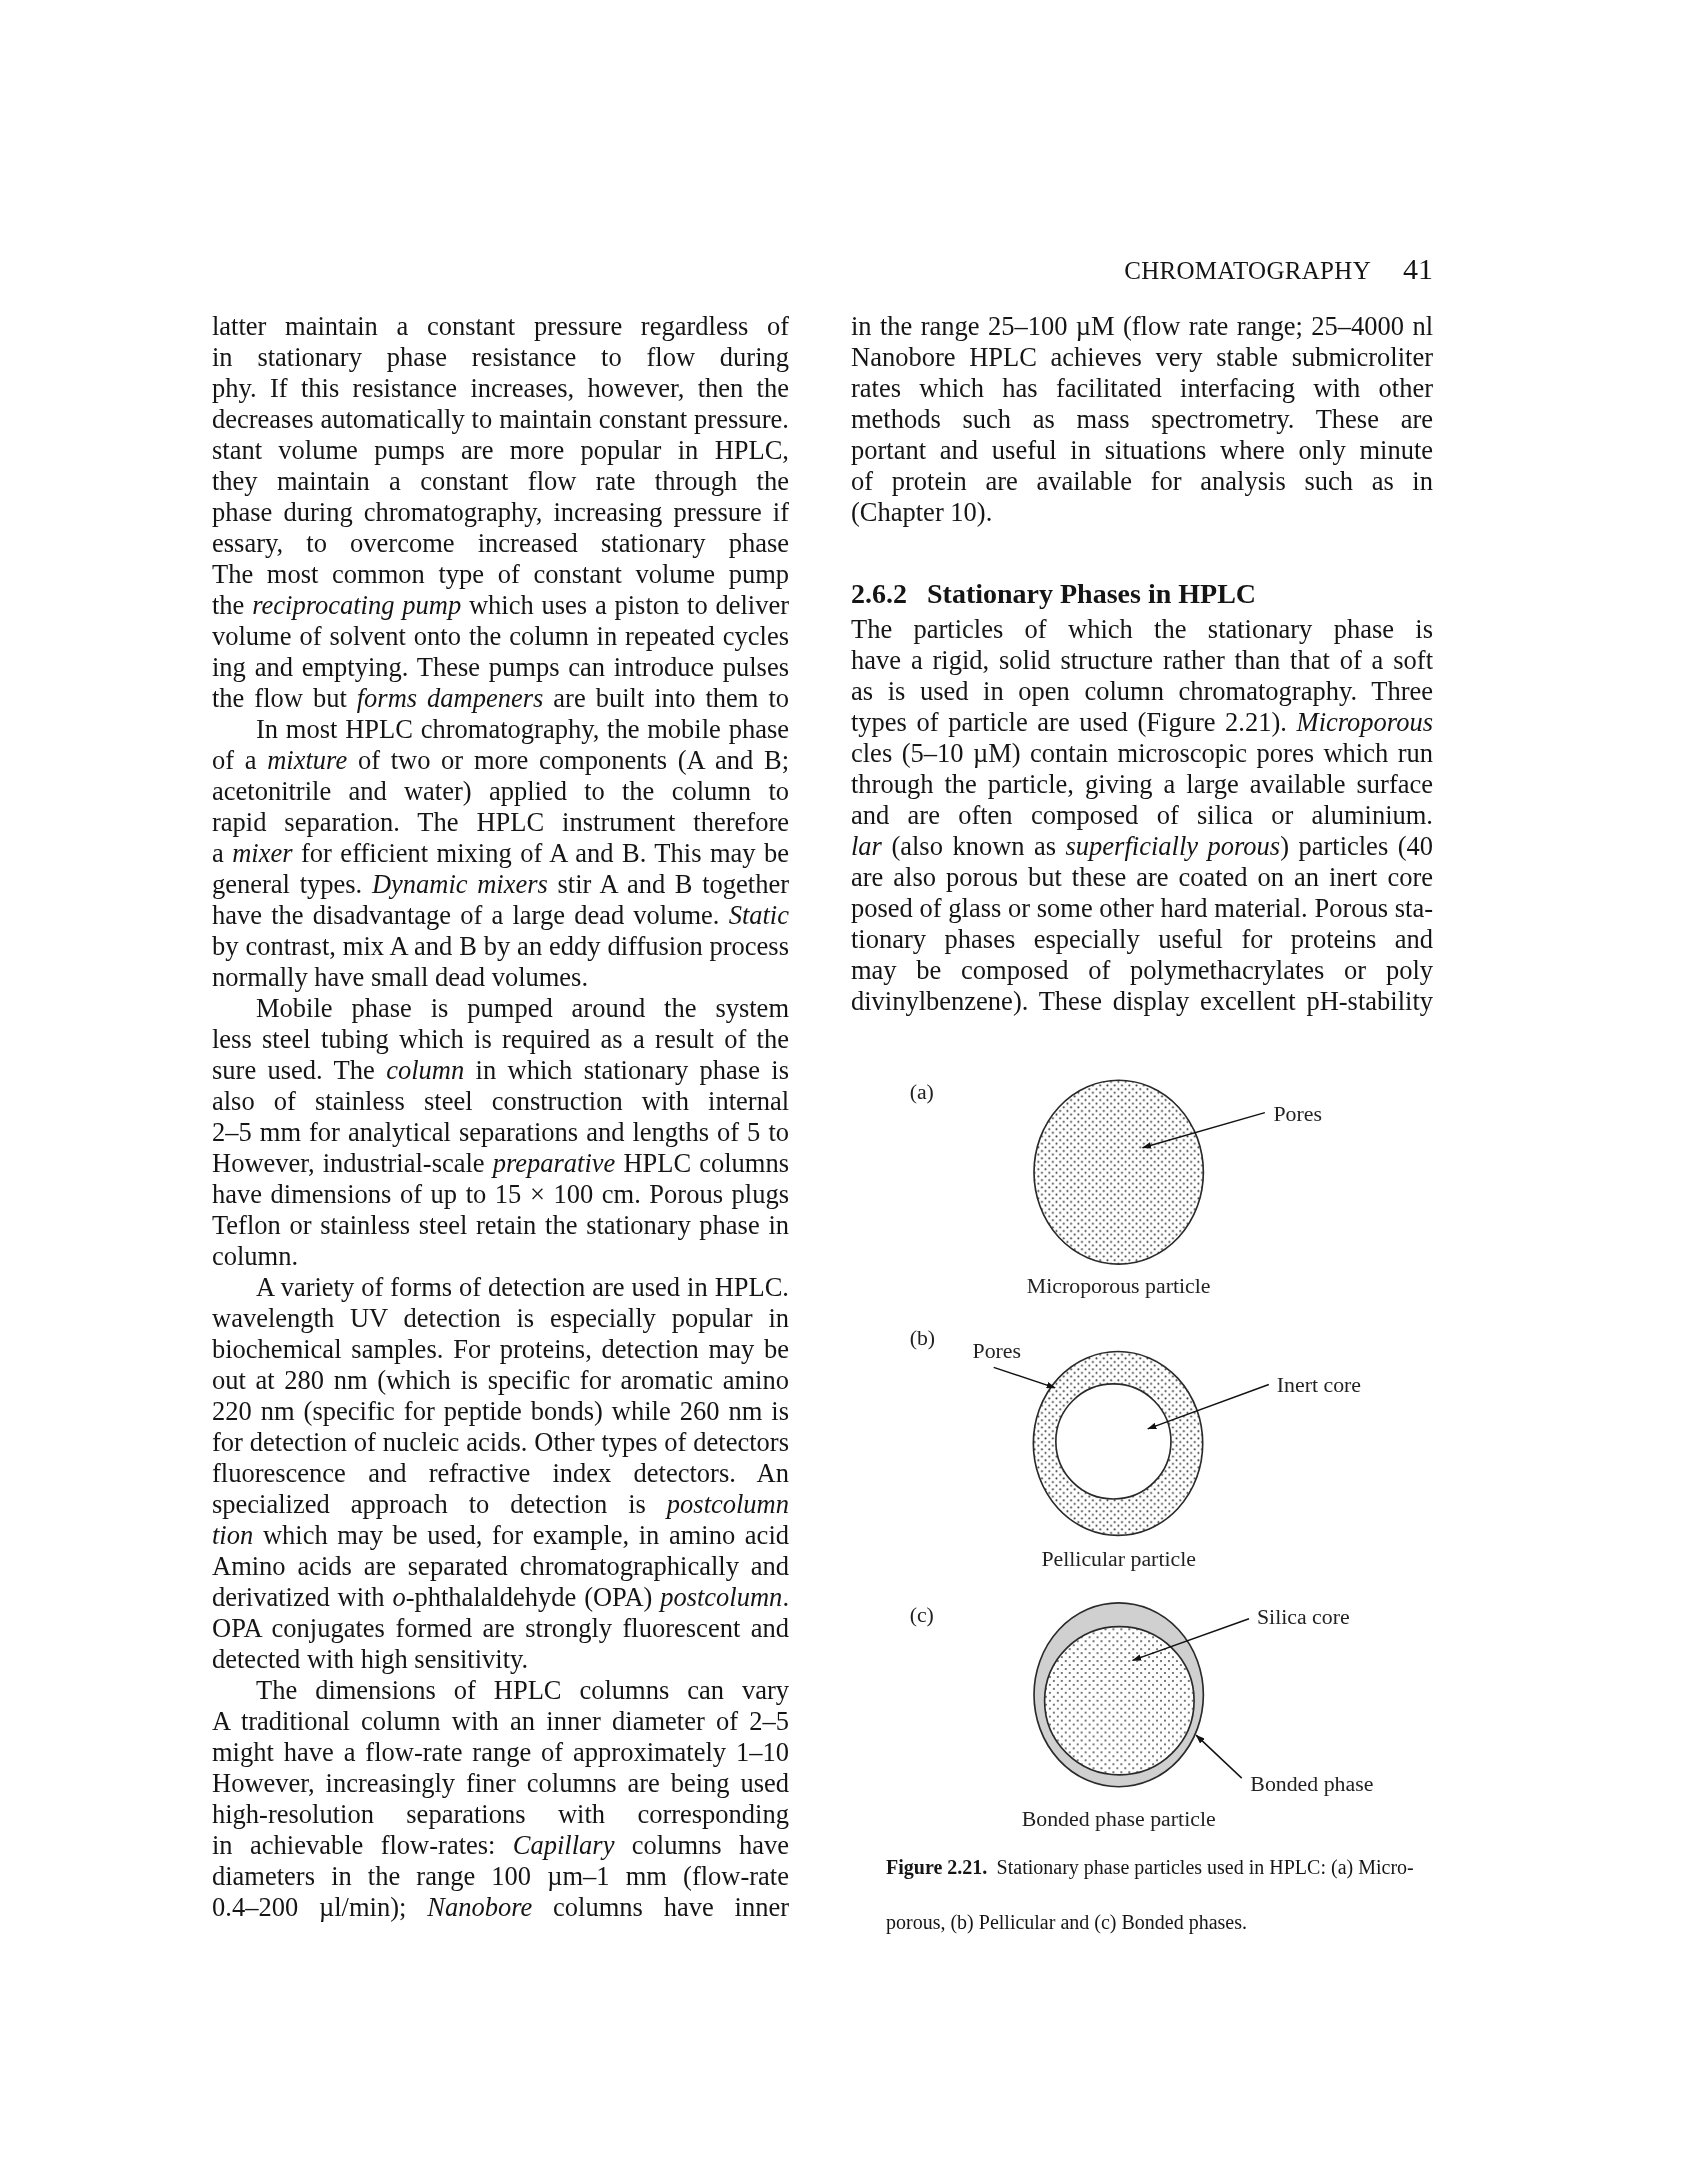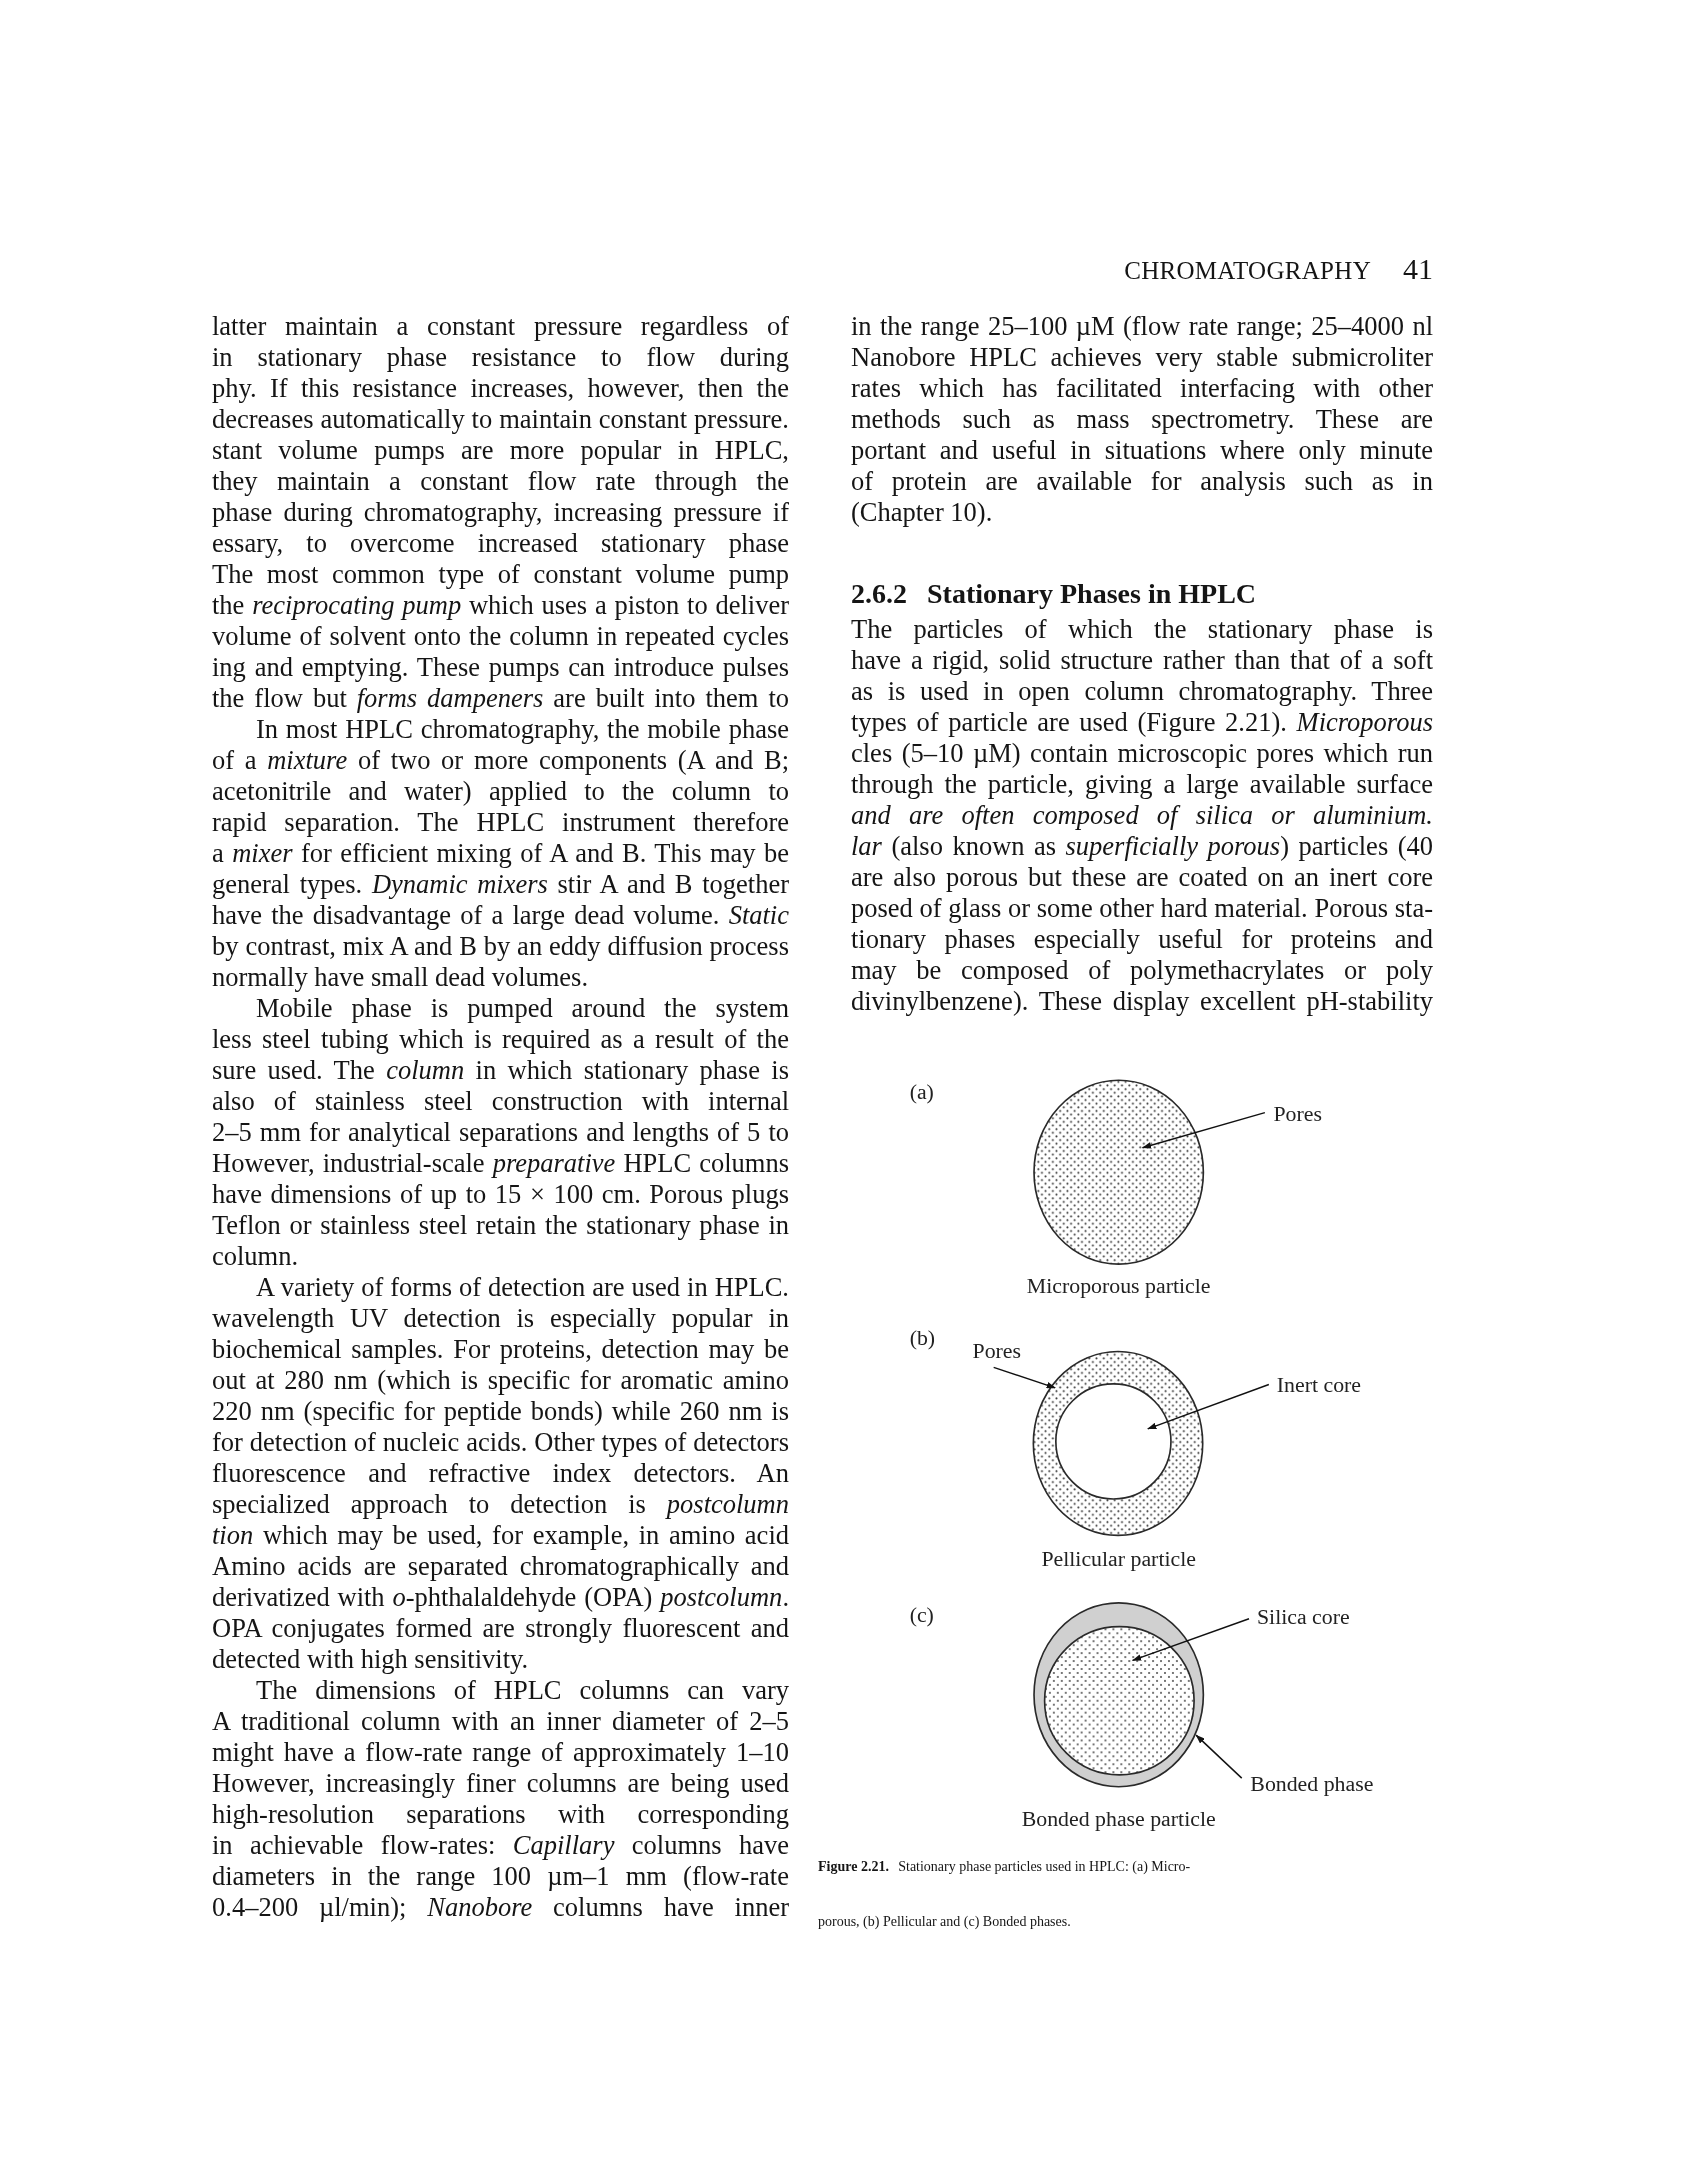--- a/index.html
+++ b/index.html
@@ -15,21 +15,21 @@
   .line { height: 31px; line-height: 31px; font-size: 26.5px; white-space: nowrap;
           text-align: justify; text-align-last: justify; overflow: visible; }
   .line.last { text-align-last: left; }
   .line.indent { text-indent: 44px; }
   .line i { font-style: italic; }
   .heading { font-weight: bold; font-size: 28px; height: 40px; line-height: 40px; }
   .heading .num { margin-right: 20px; }
   .gap { height: 46px; }
   svg.figure { position: absolute; left: 0; top: 0; }
   .fig-label { font-family: "Liberation Serif", serif; font-size: 33px; fill: #222; }
-  .caption { position: absolute; left: 818px; top: 1854px; width: 582px; font-size: 14px; line-height: 26.5px; }
+  .caption { position: absolute; left: 886px; top: 1854px; width: 582px; font-size: 20px; line-height: 26.5px; }
   .caption .line2 { display: block; margin-top: 28px; }
   .caption b { font-weight: bold; margin-right: 9.3px; }
 </style>
 </head>
 <body>
 
 <div class="running-head">
   <span class="title">CHROMATOGRAPHY</span>
   <span class="page-num">41</span>
 </div>
@@ -103,21 +103,21 @@
   <div class="heading">
     <span class="num">2.6.2</span><span>Stationary Phases in HPLC</span>
   </div>
   <div id="right-section">
       <div class="line" style="white-space: normal; overflow: hidden;">The particles of which the stationary phase is composed</div>
       <div class="line" style="white-space: normal; overflow: hidden;">have a rigid, solid structure rather than that of a soft gel such</div>
       <div class="line" style="white-space: normal; overflow: hidden;">as is used in open column chromatography. Three main</div>
       <div class="line" style="white-space: normal; overflow: hidden;"><span>types of particle are used (Figure 2.21). </span><i>Microporous</i></div>
       <div class="line" style="white-space: normal; overflow: hidden;">cles (5–10 µM) contain microscopic pores which run right</div>
       <div class="line" style="white-space: normal; overflow: hidden;">through the particle, giving a large available surface area,</div>
-      <div class="line" style="white-space: normal; overflow: hidden; font-style: italic;"><span>and are often composed of silica or aluminium. </span></div>
+      <div class="line" style="white-space: normal; overflow: hidden;"><span>and are often composed of silica or aluminium. </span></div>
       <div class="line" style="white-space: normal; overflow: hidden;"><i>lar</i><span> (also known as </span><i>superficially porous</i><span>) particles (40 µm)</span></div>
       <div class="line" style="white-space: normal; overflow: hidden;">are also porous but these are coated on an inert core com-</div>
       <div class="line" style="white-space: normal; overflow: hidden;">posed of glass or some other hard material. Porous sta-</div>
       <div class="line" style="white-space: normal; overflow: hidden;">tionary phases especially useful for proteins and peptides</div>
       <div class="line" style="white-space: normal; overflow: hidden;">may be composed of polymethacrylates or poly (styrene-</div>
       <div class="line" style="white-space: normal; overflow: hidden;">divinylbenzene). These display excellent pH-stability</div>
     </div>
 </div>
 
 <svg class="figure" width="1687" height="2183" viewBox="0 0 2550 3300">

